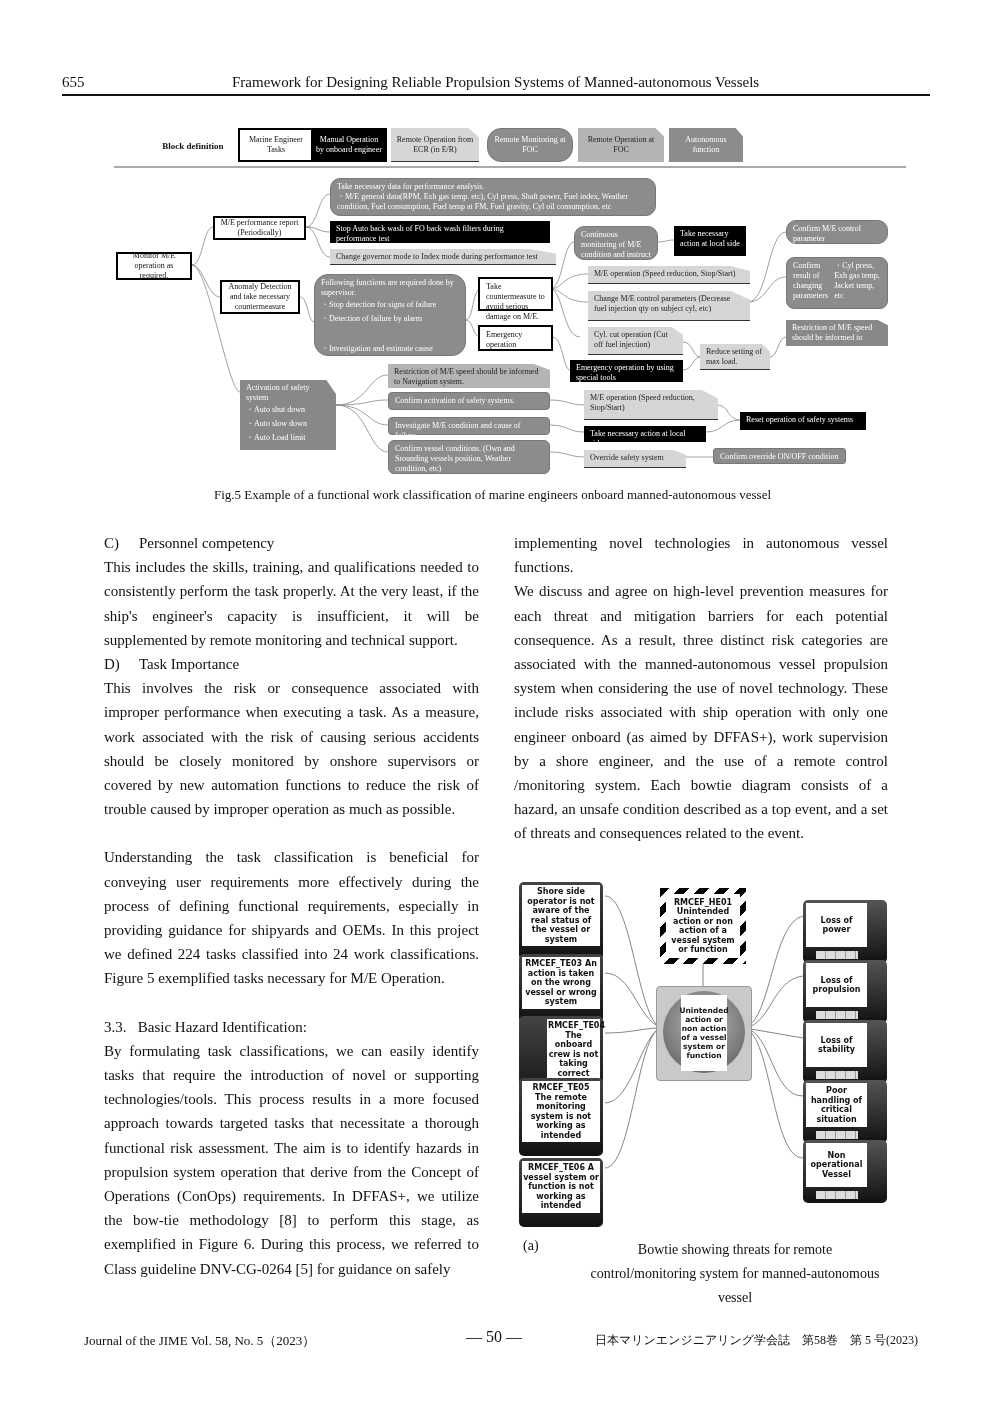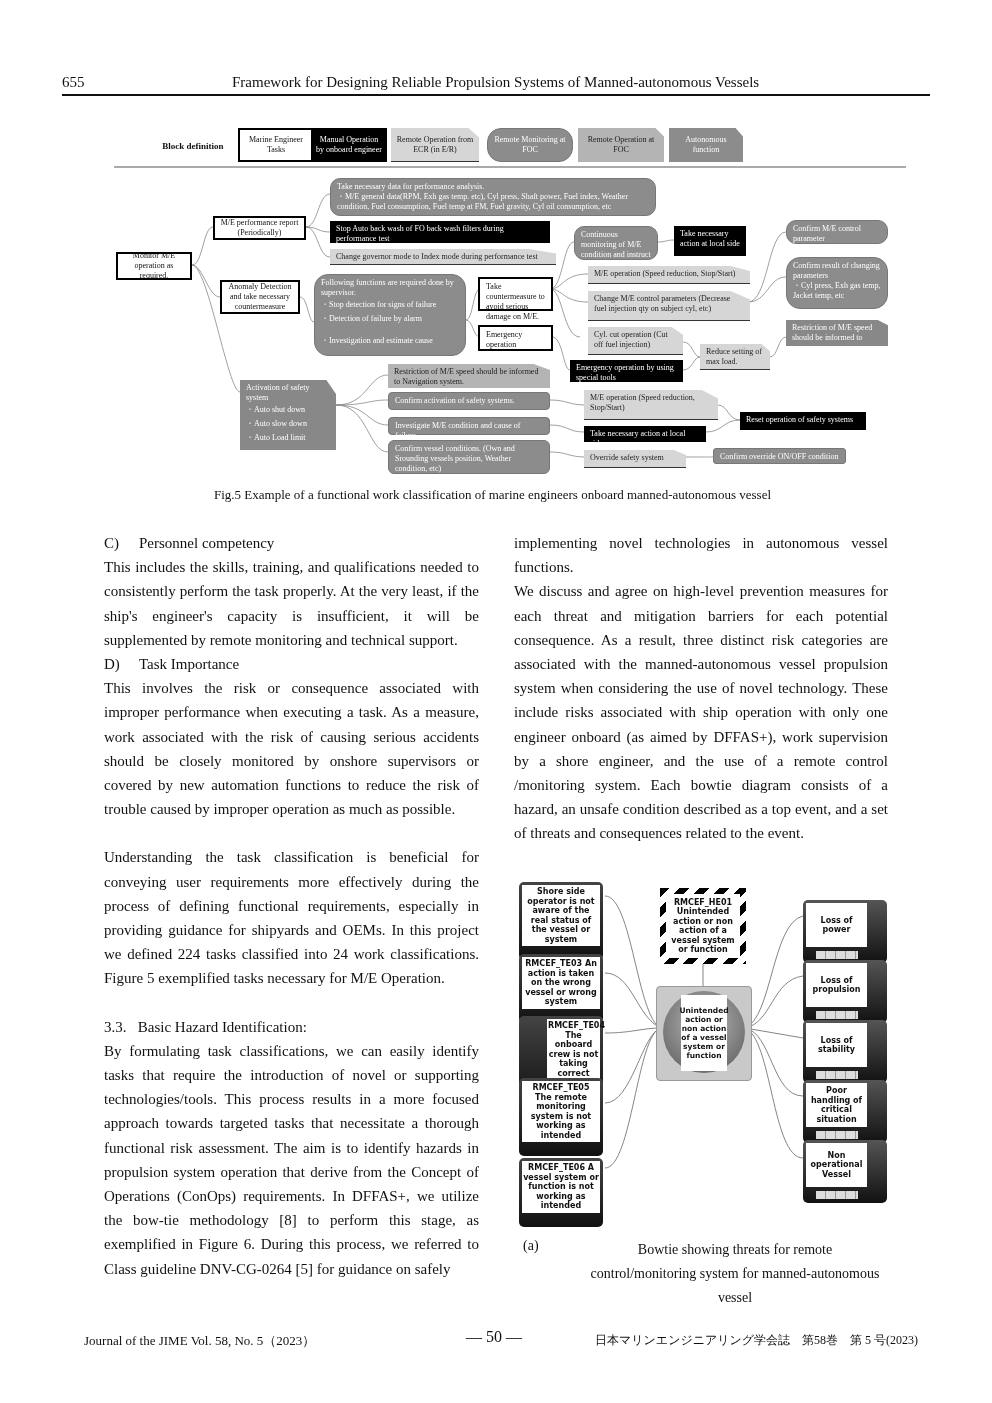--- a/index.html
+++ b/index.html
@@ -114,34 +114,34 @@
   <div class="blk b-round left" style="left:222px;top:56px;width:326px;height:38px;white-space:pre-line;">Take necessary data for performance analysis.
 ・M/E general data(RPM, Exh gas temp. etc), Cyl press, Shaft power, Fuel index, Weather condition, Fuel consumption, Fuel temp at FM, Fuel gravity, Cyl oil consumption, etc</div>
   <div class="blk b-black left" style="left:222px;top:99px;width:220px;height:22px;">Stop Auto back wash of FO back wash filters during performance test</div>
   <div class="blk b-light left" style="left:222px;top:127px;width:226px;height:16px;">Change governor mode to Index mode during performance test</div>
 
   <div class="blk b-white" style="left:112px;top:158px;width:80px;height:34px;">Anomaly Detection and take necessary countermeasure</div>
   <div class="blk b-round left" style="left:206px;top:152px;width:152px;height:82px;flex-direction:column;border-radius:14px;">
     <span>Following functions are required done by supervisor.</span>
     <span style="margin-top:2px">・Stop detection for signs of failure</span>
     <span style="margin-top:4px">・Detection of failure by alarm</span>
-    <span style="margin-top:12px">・Investigation and estimate cause</span>
+    <span style="margin-top:20px">・Investigation and estimate cause</span>
   </div>
   <div class="blk b-white left" style="left:370px;top:155px;width:75px;height:34px;">Take countermeasure to avoid serious damage on M/E.</div>
   <div class="blk b-white left" style="left:370px;top:203px;width:75px;height:26px;">Emergency operation</div>
 
   <div class="blk b-round left" style="left:466px;top:104px;width:84px;height:34px;">Continuous monitoring of M/E condition and instruct necessary</div>
   <div class="blk b-black left" style="left:566px;top:104px;width:72px;height:30px;">Take necessary action at local side</div>
   <div class="blk b-light left" style="left:480px;top:144px;width:162px;height:18px;">M/E operation (Speed reduction, Stop/Start)</div>
   <div class="blk b-light left" style="left:480px;top:169px;width:162px;height:30px;">Change M/E control parameters (Decrease fuel injection qty on subject cyl, etc)</div>
   <div class="blk b-light left" style="left:480px;top:205px;width:95px;height:28px;">Cyl. cut operation (Cut off fuel injection)</div>
   <div class="blk b-black left" style="left:462px;top:238px;width:113px;height:22px;">Emergency operation by using special tools</div>
   <div class="blk b-light left" style="left:592px;top:222px;width:70px;height:26px;">Reduce setting of max load.</div>
   <div class="blk b-round left" style="left:678px;top:98px;width:102px;height:24px;">Confirm M/E control parameter</div>
-  <div class="blk b-round left" style="left:678px;top:135px;width:102px;height:52px;flex-direction:column;border-radius:14px;">
+  <div class="blk b-round left" style="left:678px;top:135px;width:102px;height:52px;flex-direction:row;border-radius:8px;">
     <span>Confirm result of changing parameters</span>
     <span>・Cyl press, Exh gas temp, Jacket temp, etc</span>
   </div>
   <div class="blk b-dark left" style="left:678px;top:198px;width:102px;height:26px;">Restriction of M/E speed should be informed to</div>
 
   <div class="blk b-dark left" style="left:132px;top:258px;width:96px;height:70px;flex-direction:column;">
     <span>Activation of safety system</span>
     <span style="margin-top:2px">・Auto shut down</span>
     <span style="margin-top:4px">・Auto slow down</span>
     <span style="margin-top:4px">・Auto Load limit</span>

